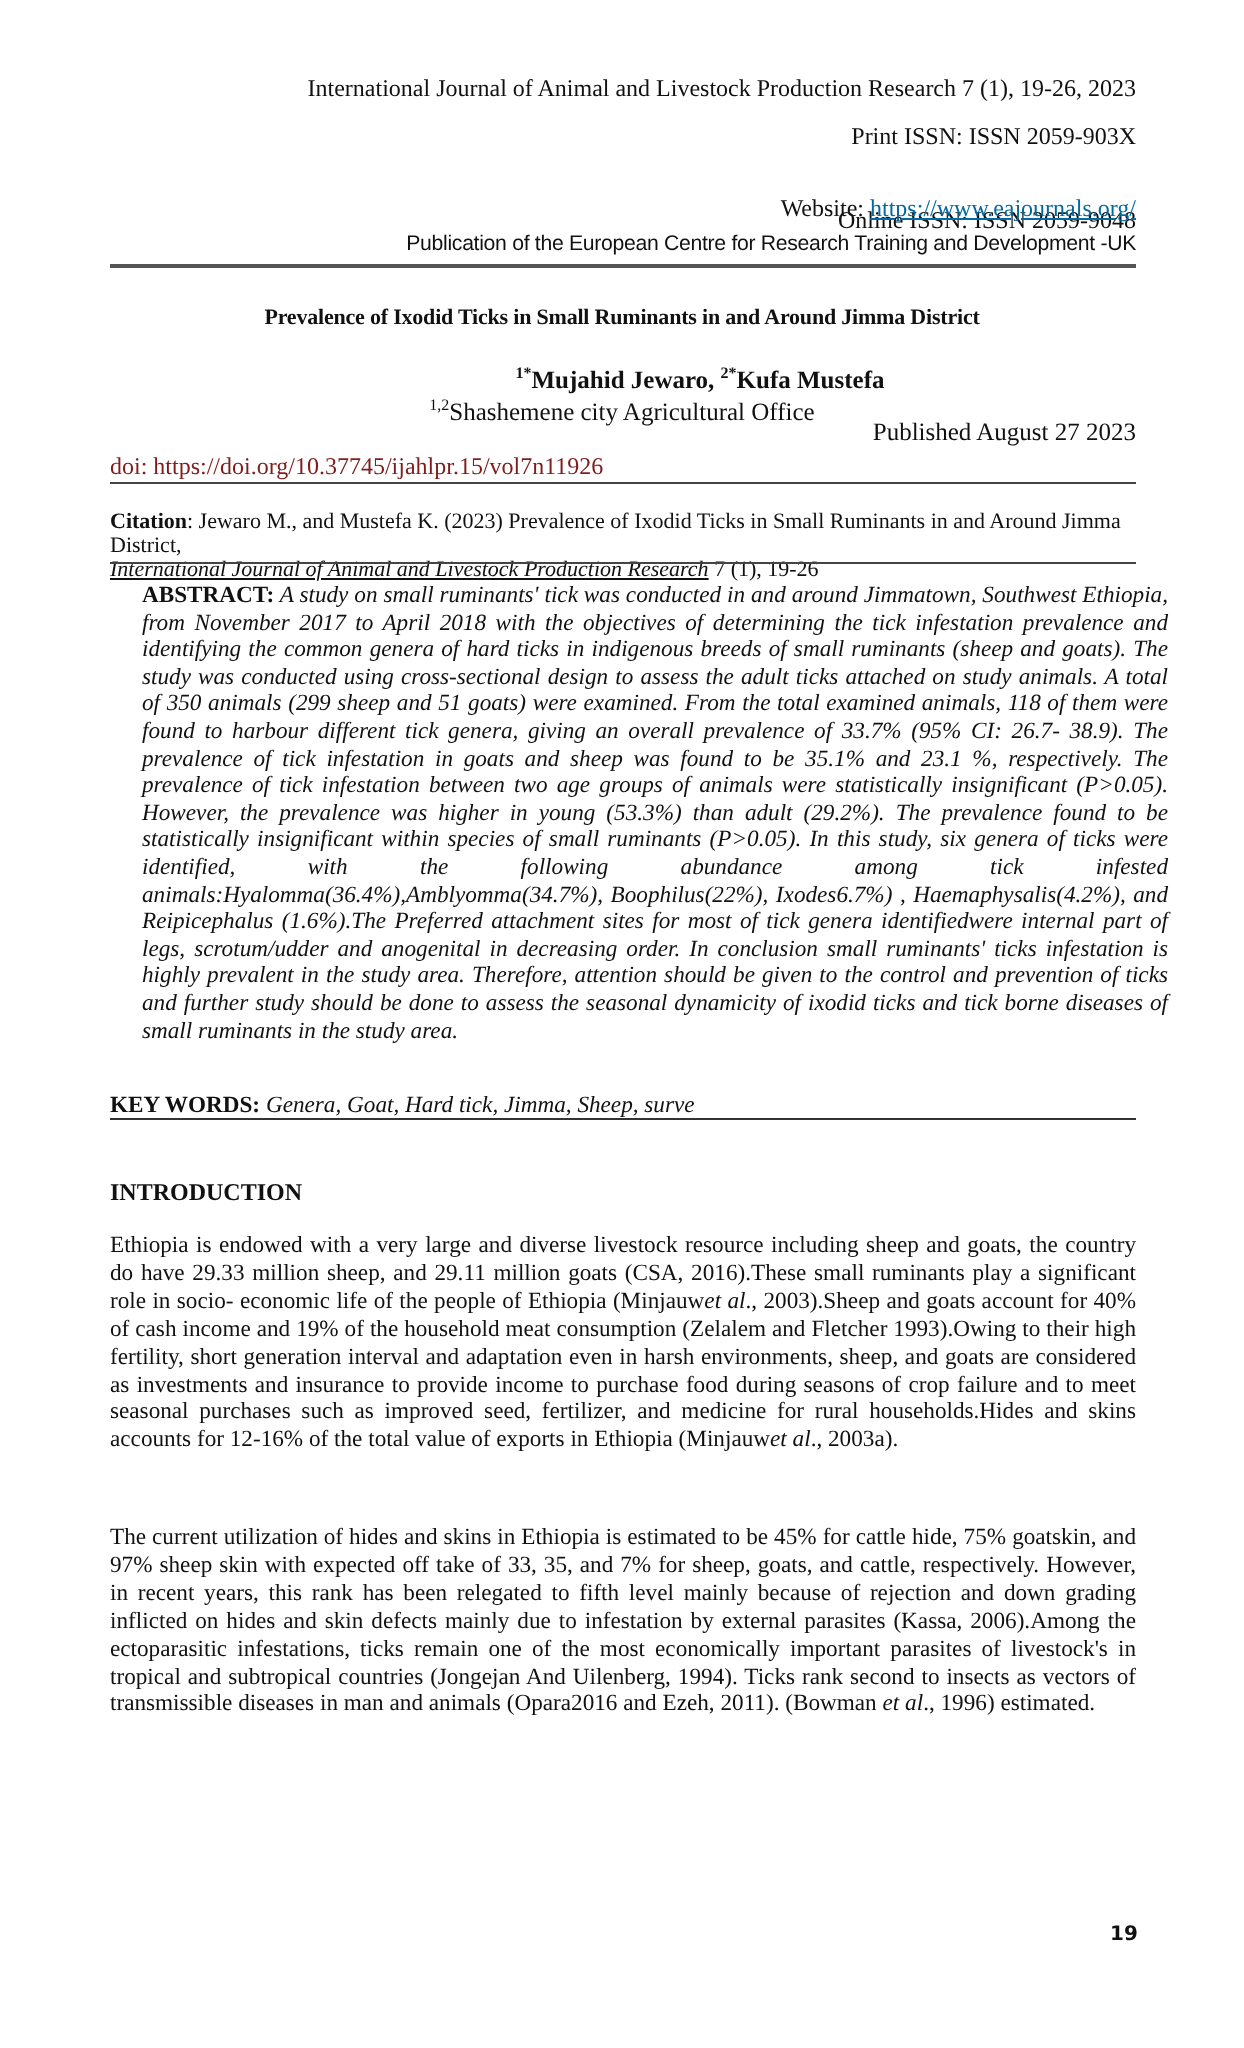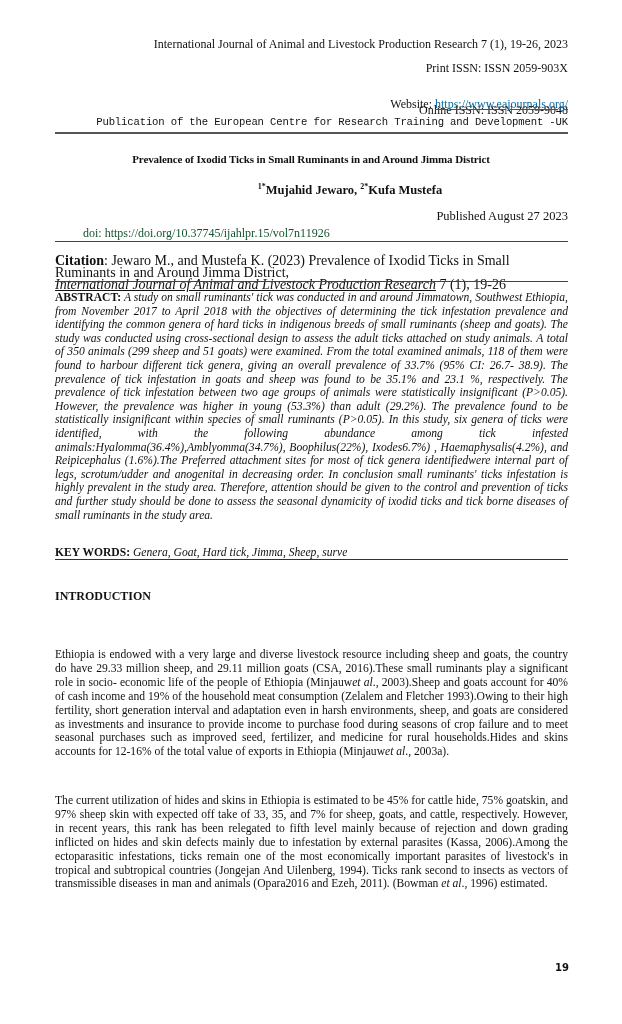--- a/index.html
+++ b/index.html
@@ -29,21 +29,21 @@
       line-height: 14px;
       white-space: nowrap;
     }
     .hdr-1 { top: 37px; }
     .hdr-2 { top: 61px; }
     .hdr-3 { top: 79px; margin-top: 24px; }
     .hdr-4 { top: 97px; }
     .hdr-4 a { color: #0369a1; text-decoration: underline; }
     .hdr-5 {
       top: 115px;
-      font-family: Liberation Mono, monospace;
+      font-family: Liberation Sans, sans-serif;
       font-size: 10.6px;
       letter-spacing: -0.15px;
     }
     .rule {
       position: absolute;
       left: 55px;
       width: 513px;
       height: 0;
       border-top: 1px solid #333;
     }
@@ -72,46 +72,45 @@
       left: 0; width: 622px;
       text-align: center;
       font-size: 12.5px;
     }
     sup { font-size: 8px; vertical-align: 5px; line-height: 0; }
     .doi {
       position: absolute;
       top: 226px;
       left: 55px;
       font-size: 12px;
-      color: #14532d;
-      margin-left: 28px;
+      color: #7f1d1d;
     }
     .published {
       position: absolute;
       top: 209px;
       right: 54px;
       font-size: 12.5px;
       margin-left: 25px;
     }
     .rule-doi { top: 241px; border-top: 1px solid #444; }
     .citation {
       position: absolute;
       top: 255px;
       left: 55px;
       width: 513px;
-      font-size: 14px;
+      font-size: 11px;
       line-height: 12px;
     }
     .citation .label { font-weight: bold; }
     .citation .journal { font-style: italic; text-decoration: underline; }
     .rule-cit { top: 281px; border-top: 1px solid #444; }
     .abstract {
       position: absolute;
       top: 291px;
-      left: 55px;
+      left: 71px;
       width: 513px;
       font-size: 11.6px;
       line-height: 13.6px;
       text-align: justify;
       font-style: italic;
     }
     .abstract .label { font-weight: bold; font-style: normal; }
     .keywords {
       position: absolute;
       top: 546px;
@@ -129,21 +128,20 @@
       font-weight: bold;
       font-size: 12px;
     }
     .para {
       position: absolute;
       left: 55px;
       width: 513px;
       font-size: 11.6px;
       line-height: 13.9px;
       text-align: justify;
-      margin-top: 32px;
     }
     .para-1 { top: 616px; }
     .para-2 { top: 762px; }
     .para i { font-style: italic; }
     .page-num {
       position: absolute;
       top: 962px;
       left: 555px;
       font-family: "DejaVu Sans", "Liberation Sans", sans-serif;
       font-weight: bold;
@@ -159,20 +157,21 @@
   <div class="hdr hdr-2">Print ISSN: ISSN 2059-903X</div>
   <div class="hdr hdr-3">Online ISSN: ISSN 2059-9048</div>
   <div class="hdr hdr-4"><span>Website: </span><a>https://www.eajournals.org/</a></div>
   <div class="hdr hdr-5">Publication of the European Centre for Research Training and Development -UK</div>
   <div class="rule rule-hdr"></div>
 
   <div class="title">Prevalence of Ixodid Ticks in Small Ruminants in and Around Jimma District</div>
 
   <div class="authors"><sup>1*</sup><span>Mujahid Jewaro</span><span>, </span><sup>2*</sup><span>Kufa Mustefa</span></div>
 
+  <div class="affil"><sup>1,2</sup><span>Shashemene city Agricultural Office</span></div>
 
   <div class="doi">doi: https://doi.org/10.37745/ijahlpr.15/vol7n11926</div>
   <div class="published">Published August 27 2023</div>
   <div class="rule rule-doi"></div>
 
   <div class="citation"><span class="label">Citation</span><span>: Jewaro M., and Mustefa K. (2023) Prevalence of Ixodid Ticks in Small Ruminants in and Around Jimma District, </span><br><span class="journal">International Journal of Animal and Livestock Production Research</span><span> 7 (1), 19-26</span></div>
   <div class="rule rule-cit"></div>
 
   <div class="abstract"><span class="label">ABSTRACT:</span><span> A study on small ruminants' tick was conducted in and around Jimmatown, Southwest Ethiopia, from November 2017 to April 2018 with the objectives of determining the tick infestation prevalence and identifying the common genera of hard ticks in indigenous breeds of small ruminants (sheep and goats). The study was conducted using cross-sectional design to assess the adult ticks attached on study animals. A total of 350 animals (299 sheep and 51 goats) were examined. From the total examined animals, 118 of them were found to harbour different tick genera, giving an overall prevalence of 33.7% (95% CI:  26.7- 38.9). The prevalence of tick infestation in goats and sheep was found to be 35.1% and 23.1 %, respectively. The prevalence of tick infestation between two age groups of animals were statistically insignificant (P&gt;0.05). However, the prevalence was higher in young (53.3%) than adult (29.2%). The prevalence found to be statistically insignificant within species of small ruminants (P&gt;0.05). In this study, six genera of ticks were identified, with the following abundance among tick infested animals:Hyalomma(36.4%),Amblyomma(34.7%), Boophilus(22%), Ixodes6.7%) , Haemaphysalis(4.2%), and Reipicephalus (1.6%).The Preferred attachment sites for most of tick genera identifiedwere internal part of legs, scrotum/udder and anogenital in decreasing order. In conclusion small ruminants' ticks infestation is highly prevalent in the study area. Therefore, attention should be given to the control and prevention of ticks and further study should be done to assess the seasonal dynamicity of ixodid ticks and tick borne diseases of small ruminants in the study area.</span></div>
 

